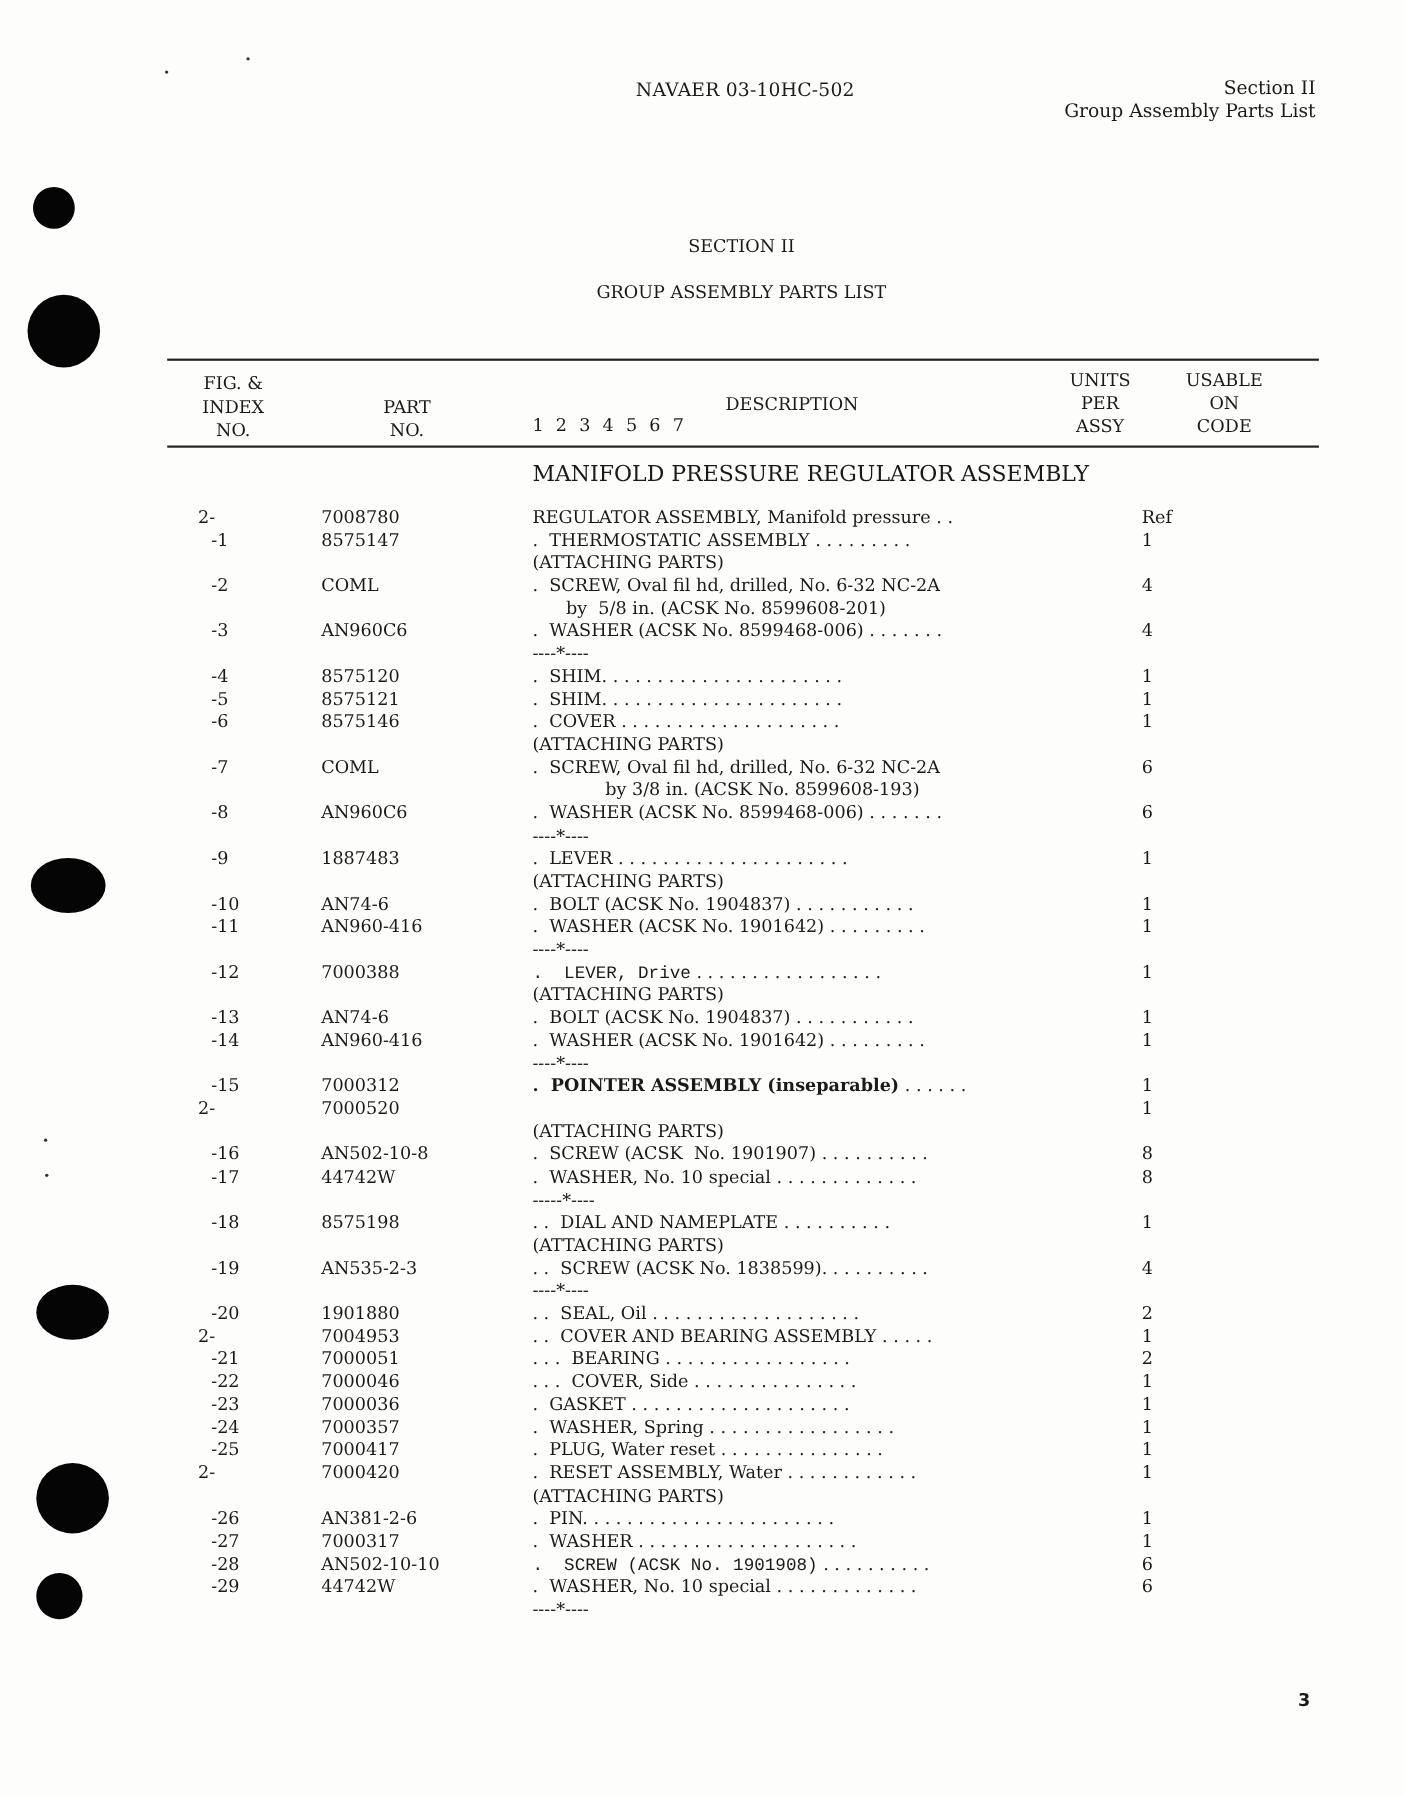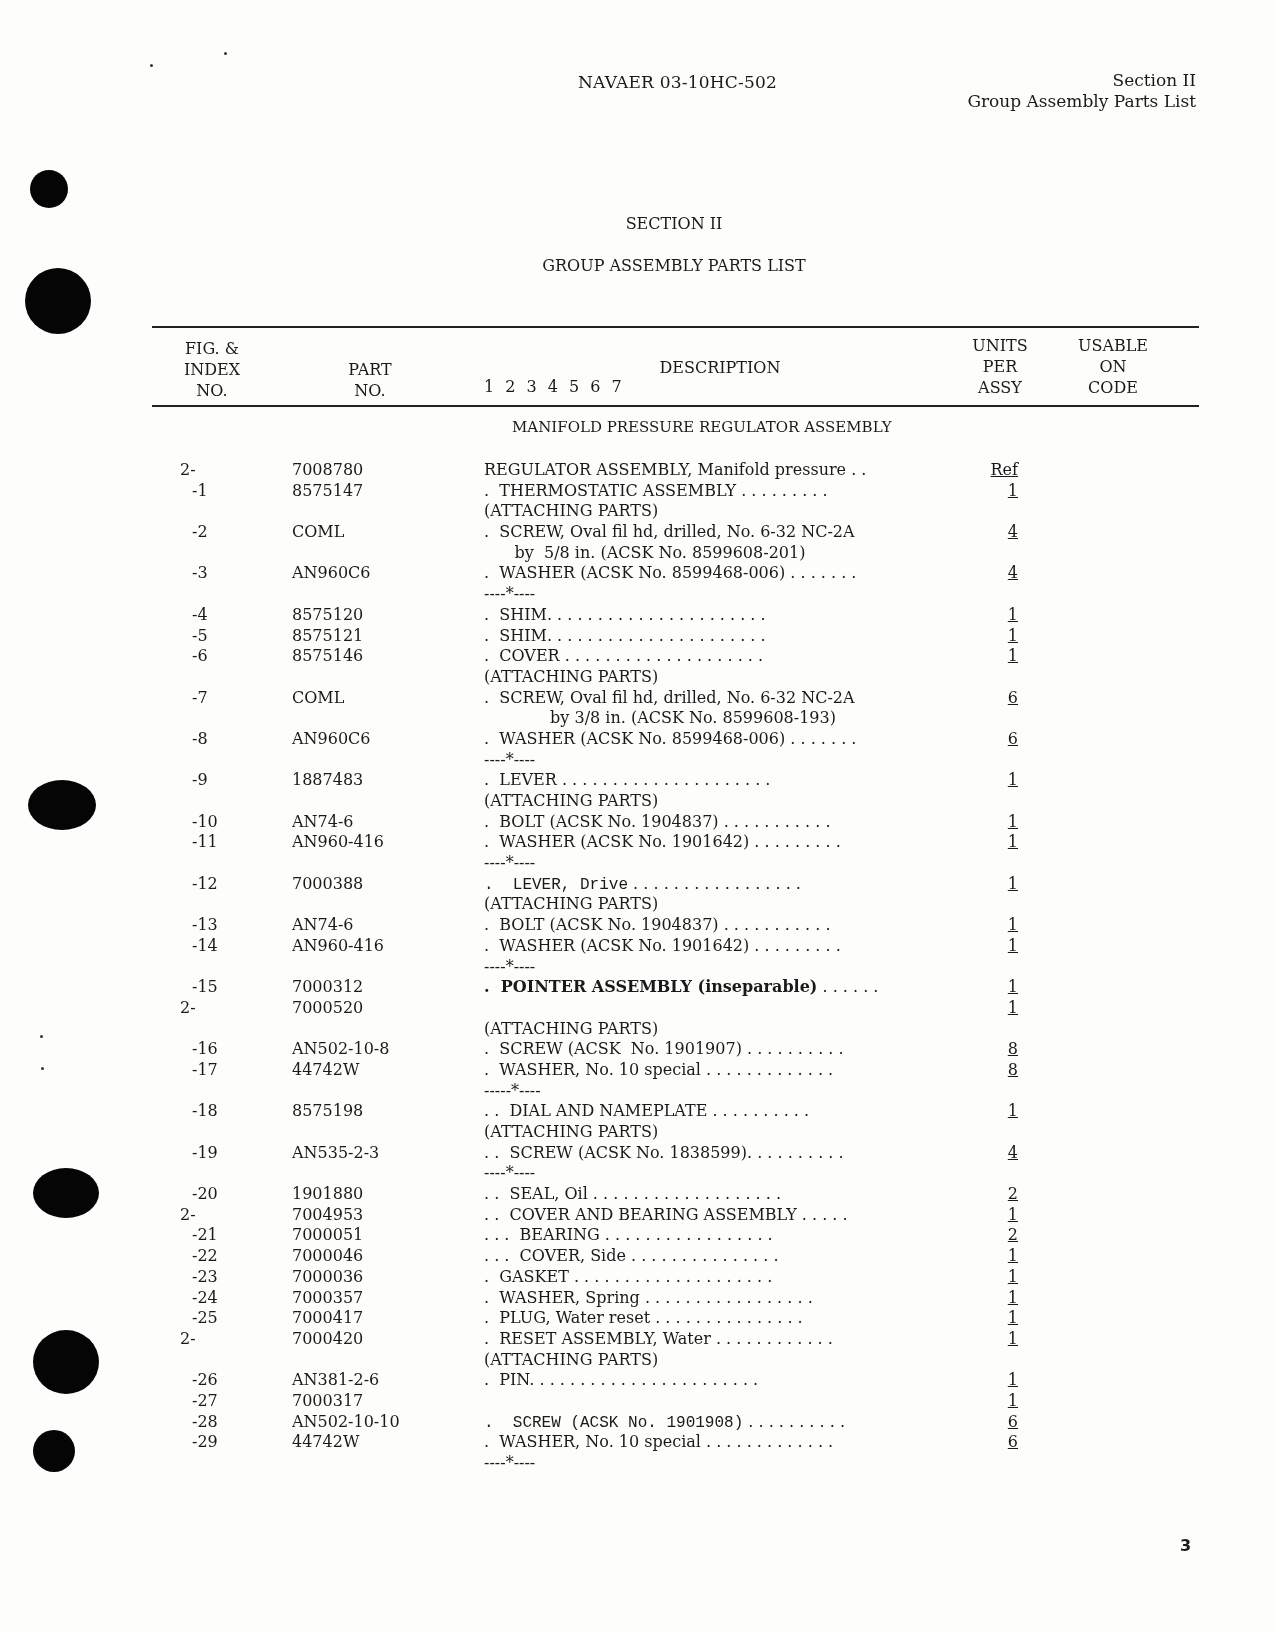--- a/index.html
+++ b/index.html
@@ -11,28 +11,28 @@
   }
   .hole { position: absolute; background: #050505; border-radius: 50%; }
   .speck { position: absolute; background: #333; border-radius: 50%; width: 3px; height: 3px; }
   .hdr-doc { position: absolute; left: 578px; top: 72px; font-size: 17px; letter-spacing: 0.2px; }
   .hdr-right { position: absolute; right: 80px; top: 70px; text-align: right; font-size: 17px; line-height: 21px; }
   .sec-title { position: absolute; left: 0; width: 1348px; top: 214px; text-align: center; font-size: 16px; }
   .sec-sub { position: absolute; left: 0; width: 1348px; top: 256px; text-align: center; font-size: 16px; }
   .rule { position: absolute; left: 152px; width: 1047px; height: 2px; background: #222; }
   .colhdr { position: absolute; font-size: 16px; line-height: 21px; text-align: center; }
   .digits { position: absolute; left: 484px; top: 377px; font-size: 16px; word-spacing: 6px; }
-  .group-title { position: absolute; left: 512px; top: 418px; font-size: 15px; }
+  .group-title { position: absolute; left: 484px; top: 418px; font-size: 20px; }
   .rows { position: absolute; left: 0; top: 460px; width: 1276px; }
   .row { position: relative; height: 20.7px; font-size: 16px; line-height: 20.7px; white-space: nowrap; }
   .row .idx { position: absolute; left: 180px; }
   .row .idx.sub { left: 192px; }
   .row .pn { position: absolute; left: 292px; }
   .row .desc { position: absolute; left: 484px; width: 470px; overflow: hidden; }
-  .row .units { position: absolute; left: 982px; width: 36px; text-align: right; text-decoration: underline; }
+  .row .units { position: absolute; left: 1038px; width: 36px; text-align: left; }
   .pagenum { position: absolute; left: 1180px; top: 1536px; font-size: 16px; font-weight: bold; font-family: "DejaVu Sans", sans-serif; }
 </style>
 </head>
 <body>
 
 <div class="hole" style="left:30px;top:170px;width:38px;height:38px;"></div>
 <div class="hole" style="left:25px;top:268px;width:66px;height:66px;"></div>
 <div class="hole" style="left:28px;top:780px;width:68px;height:50px;"></div>
 <div class="hole" style="left:33px;top:1168px;width:66px;height:50px;"></div>
 <div class="hole" style="left:33px;top:1330px;width:66px;height:64px;"></div>
@@ -343,20 +343,21 @@
     </div>
     <div class="row">
       <span class="idx sub">-26</span>
       <span class="pn">AN381-2-6</span>
       <span class="desc"><span style="white-space: pre;">.  PIN.</span><span style="white-space: pre;"> . . . . . . . . . . . . . . . . . . . . . .</span></span>
       <span class="units">1</span>
     </div>
     <div class="row">
       <span class="idx sub">-27</span>
       <span class="pn">7000317</span>
+      <span class="desc"><span style="white-space: pre;">.  WASHER</span><span style="white-space: pre;"> . . . . . . . . . . . . . . . . . . . .</span></span>
       <span class="units">1</span>
     </div>
     <div class="row">
       <span class="idx sub">-28</span>
       <span class="pn">AN502-10-10</span>
       <span class="desc"><span style="white-space: pre; font-family: Liberation Mono, monospace;">.  SCREW (ACSK No. 1901908)</span><span style="white-space: pre;"> . . . . . . . . . .</span></span>
       <span class="units">6</span>
     </div>
     <div class="row">
       <span class="idx sub">-29</span>

